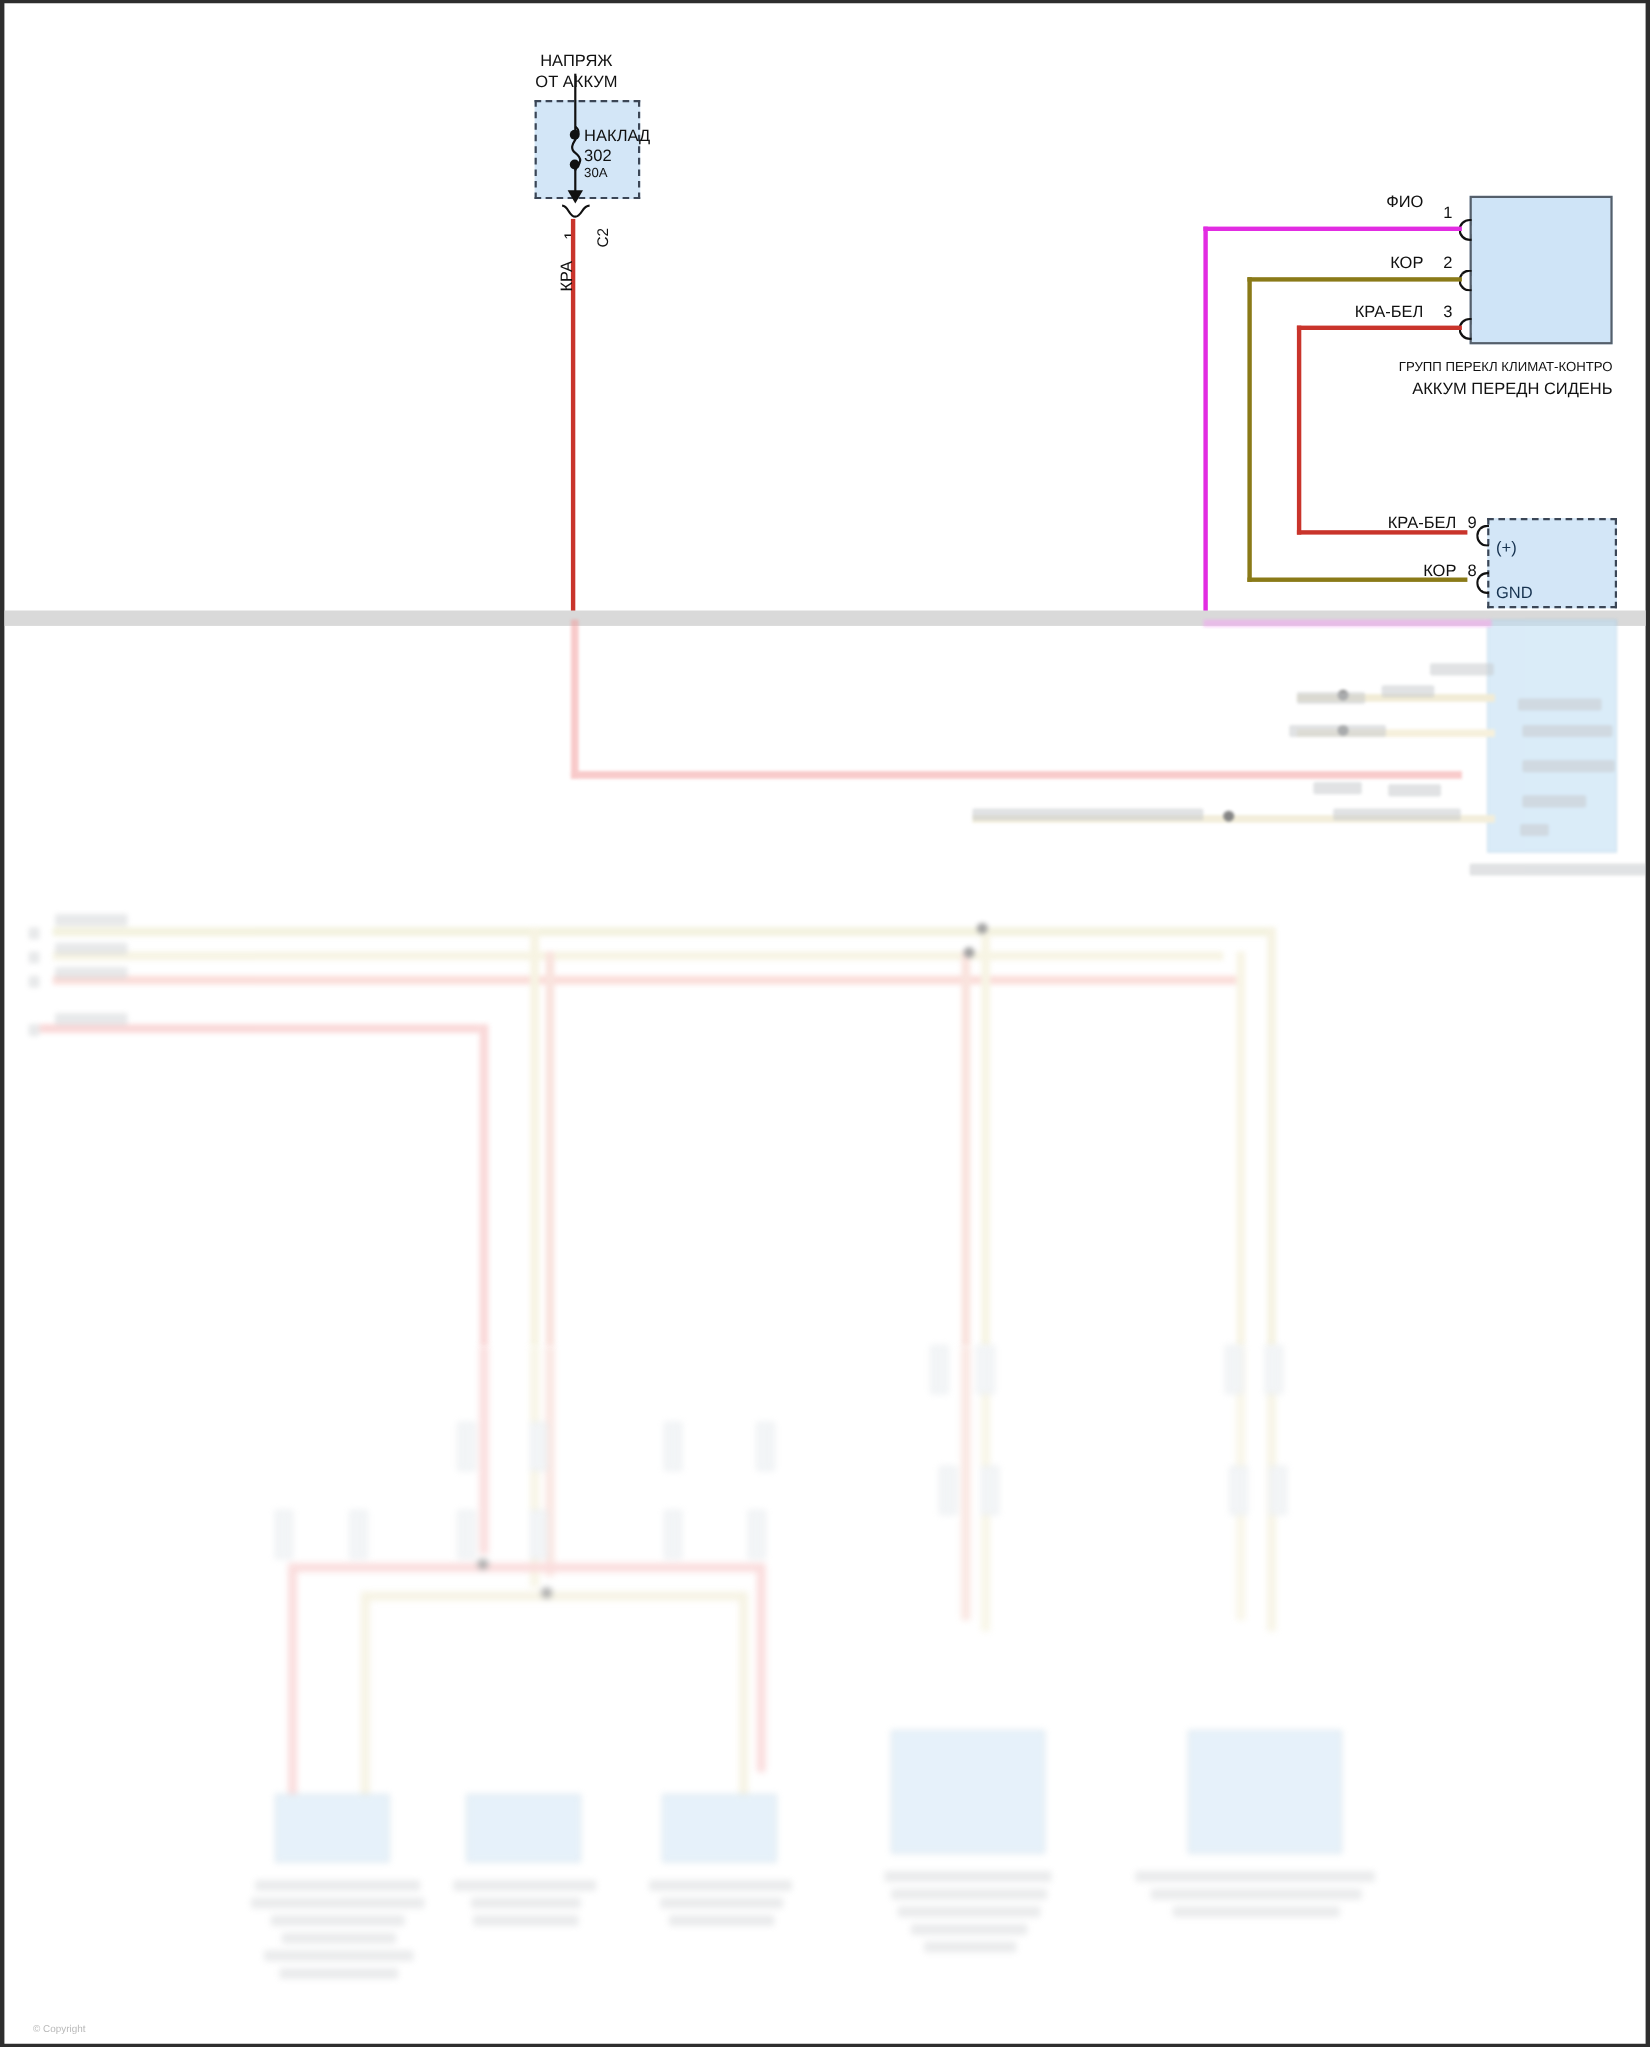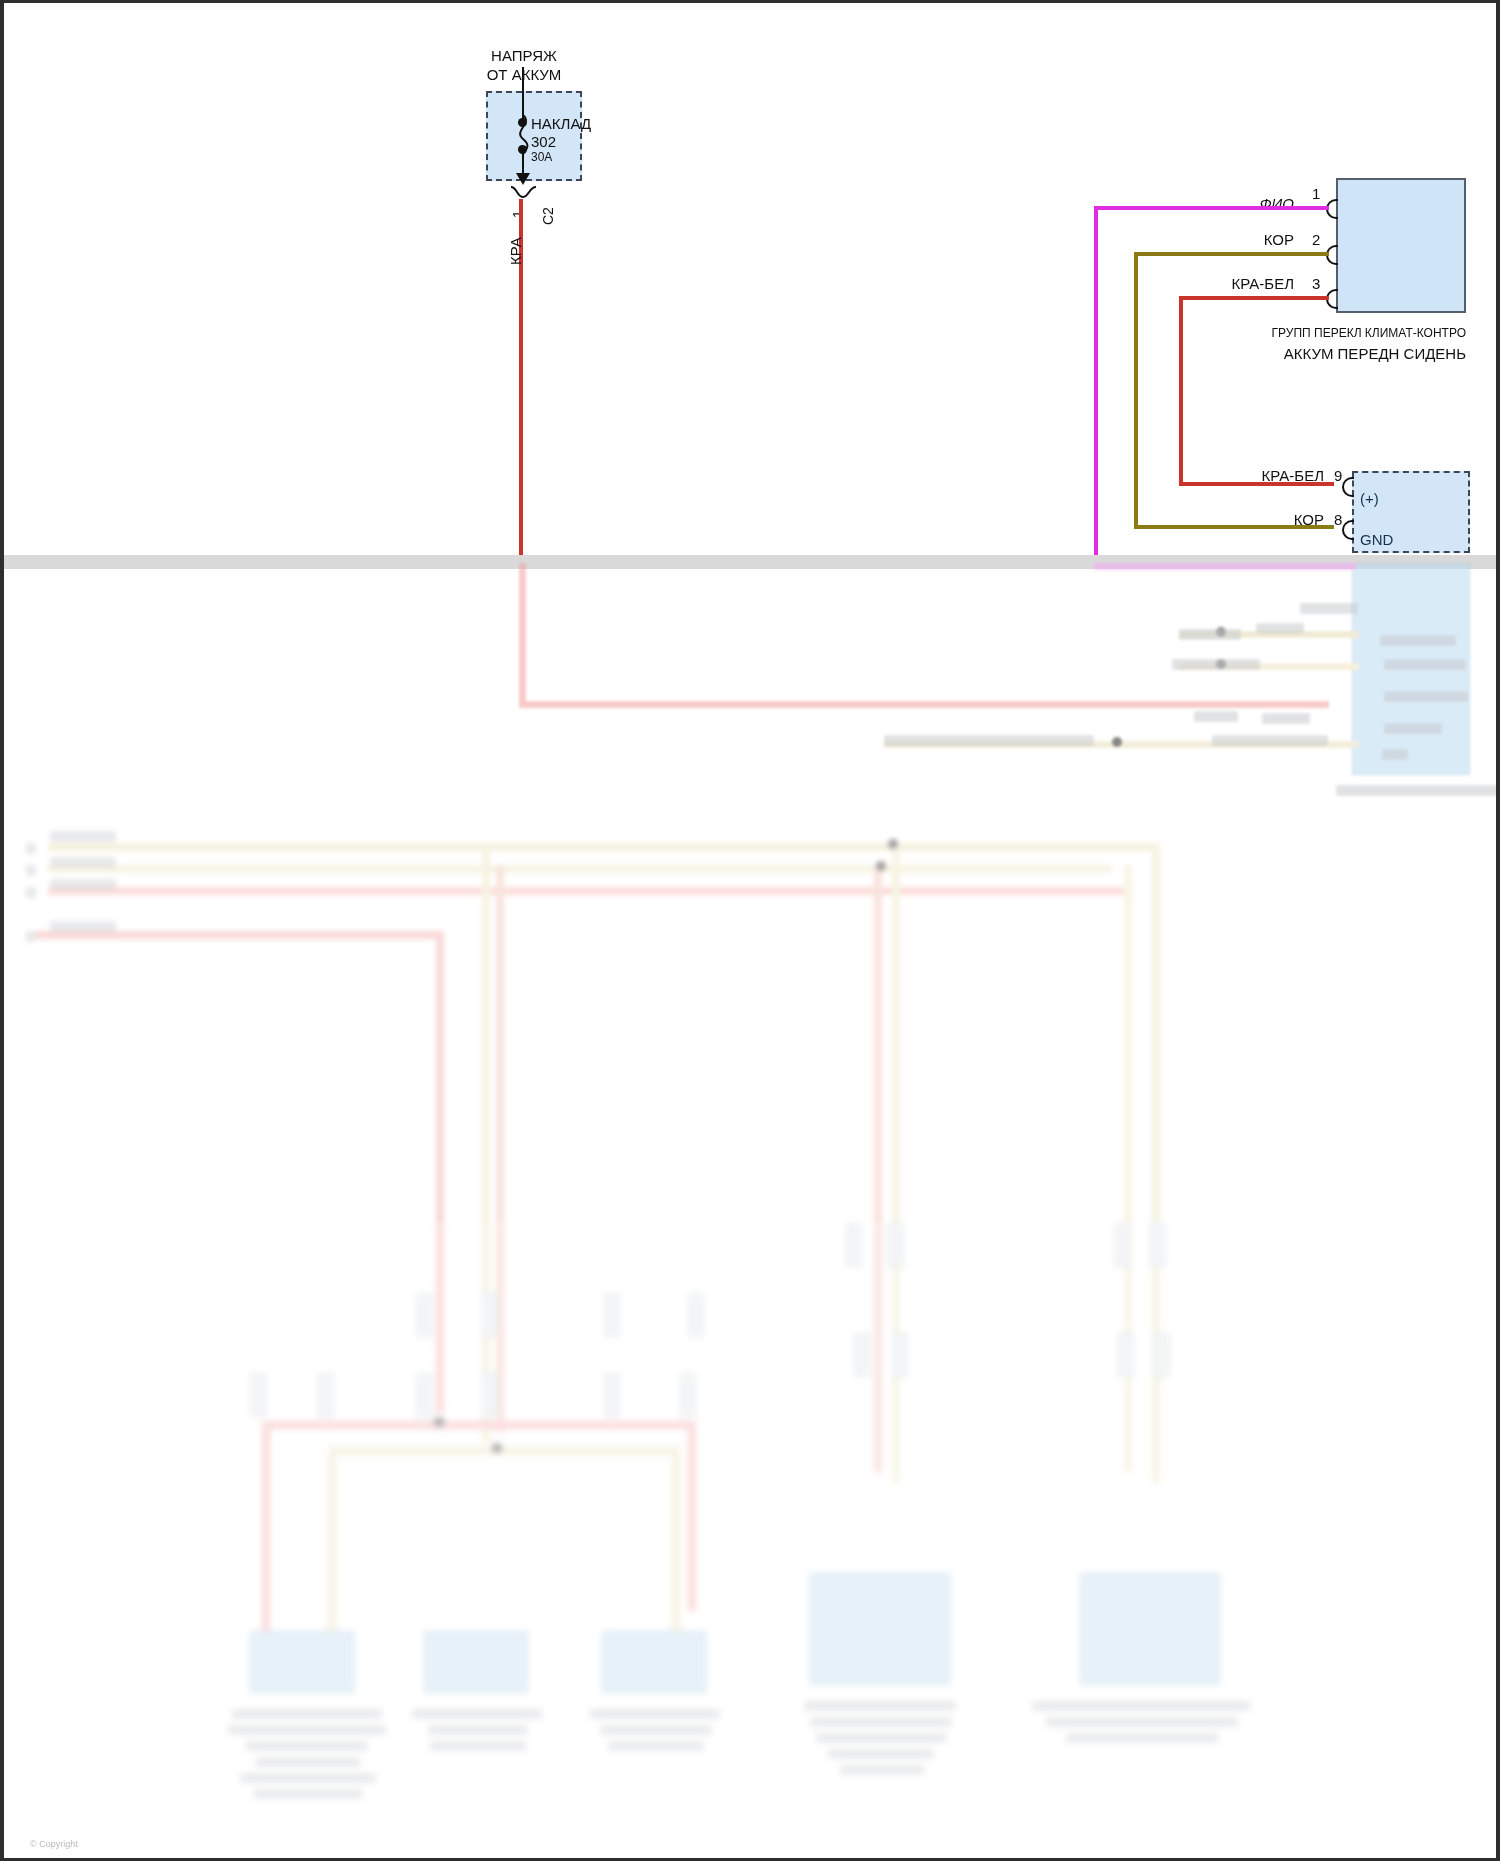--- a/index.html
+++ b/index.html
@@ -78,21 +78,21 @@
     <path d="M2 2 C 8 2, 8 12, 14 12 C 20 12, 20 2, 27 2" stroke="#111" stroke-width="2" fill="none"></path>
   </svg>
   <div class="vtxt" style="left:506px;top:215px;font-size:14px;">1</div>
   <div class="vtxt" style="left:536px;top:222px;font-size:14px;">C2</div>
 
   <div class="wire" style="left:515px;top:196px;width:4px;height:368px;"></div>
   <div class="vtxt" style="left:503px;top:262px;font-size:15px;">КРА</div>
 
   <div class="box-solid" style="left:1332px;top:175px;width:130px;height:135px;"></div>
 
-  <div class="lbl r" style="left:1130px;top:192px;width:160px;font-style:italic;">ФИО</div>
+  <div class="lbl r" style="left:1130px;top:172px;width:160px;">ФИО</div>
   <div class="lbl" style="left:1308px;top:182px;">1</div>
   <div class="term" style="left:1322px;top:196px;"></div>
 
   <div class="lbl r" style="left:1130px;top:228px;width:160px;">КОР</div>
   <div class="lbl" style="left:1308px;top:228px;">2</div>
   <div class="term" style="left:1322px;top:242px;"></div>
 
   <div class="lbl r" style="left:1110px;top:272px;width:180px;">КРА-БЕЛ</div>
   <div class="lbl" style="left:1308px;top:272px;">3</div>
   <div class="term" style="left:1322px;top:286px;"></div>

